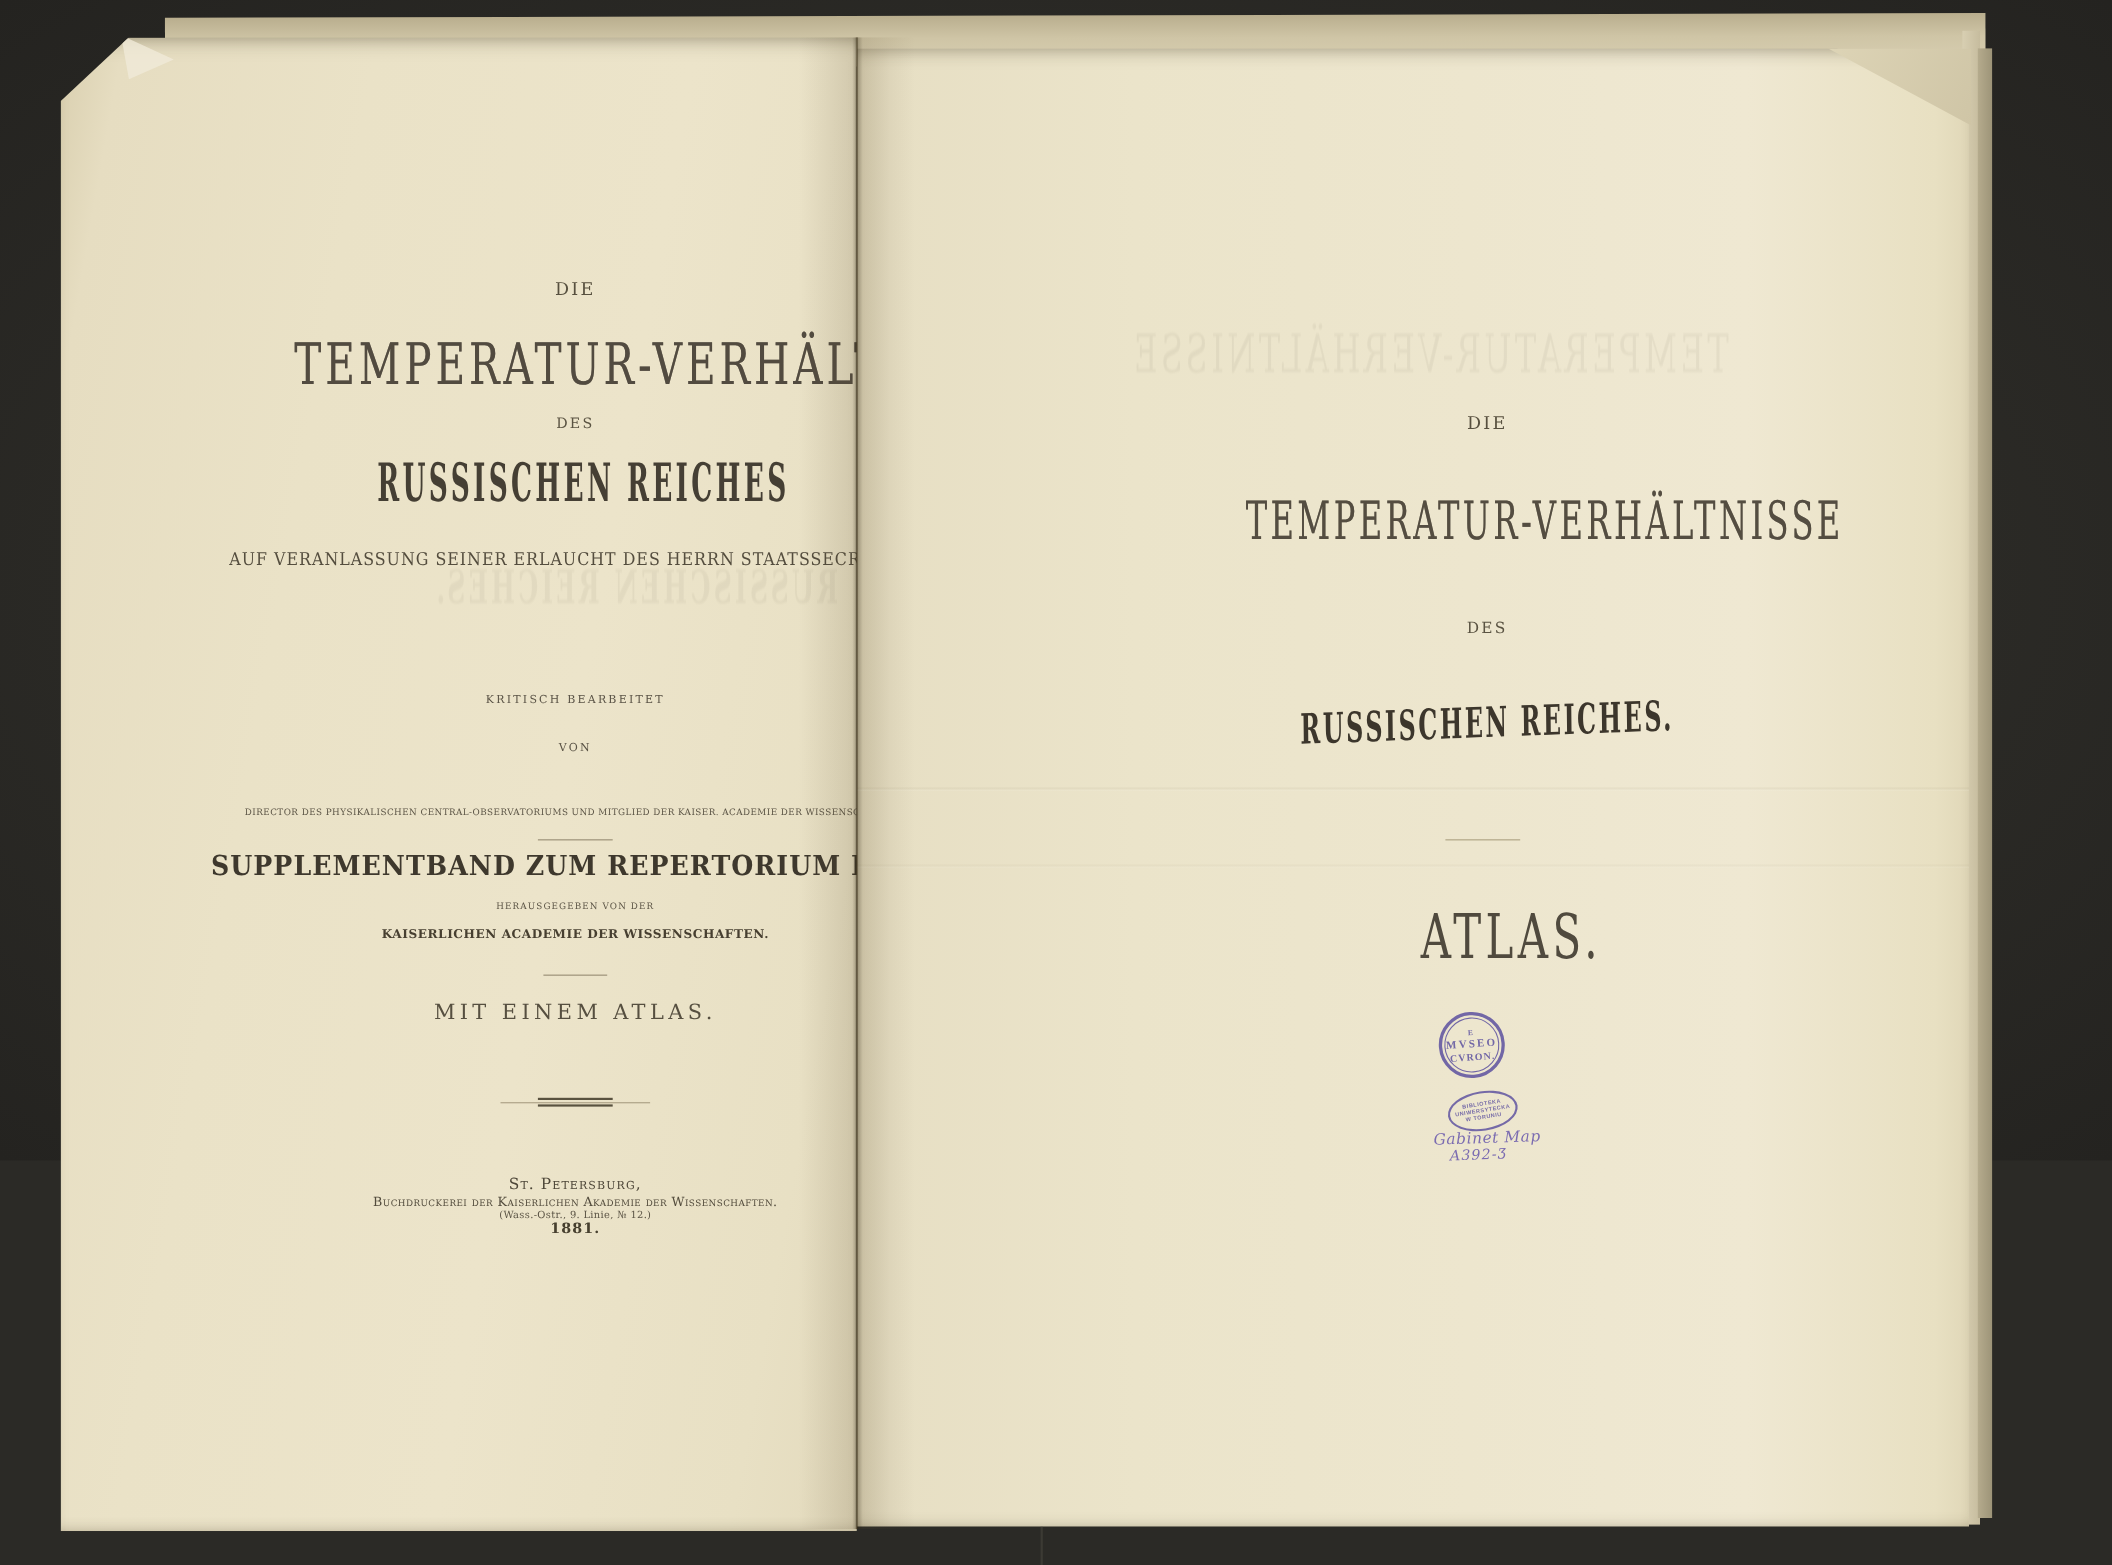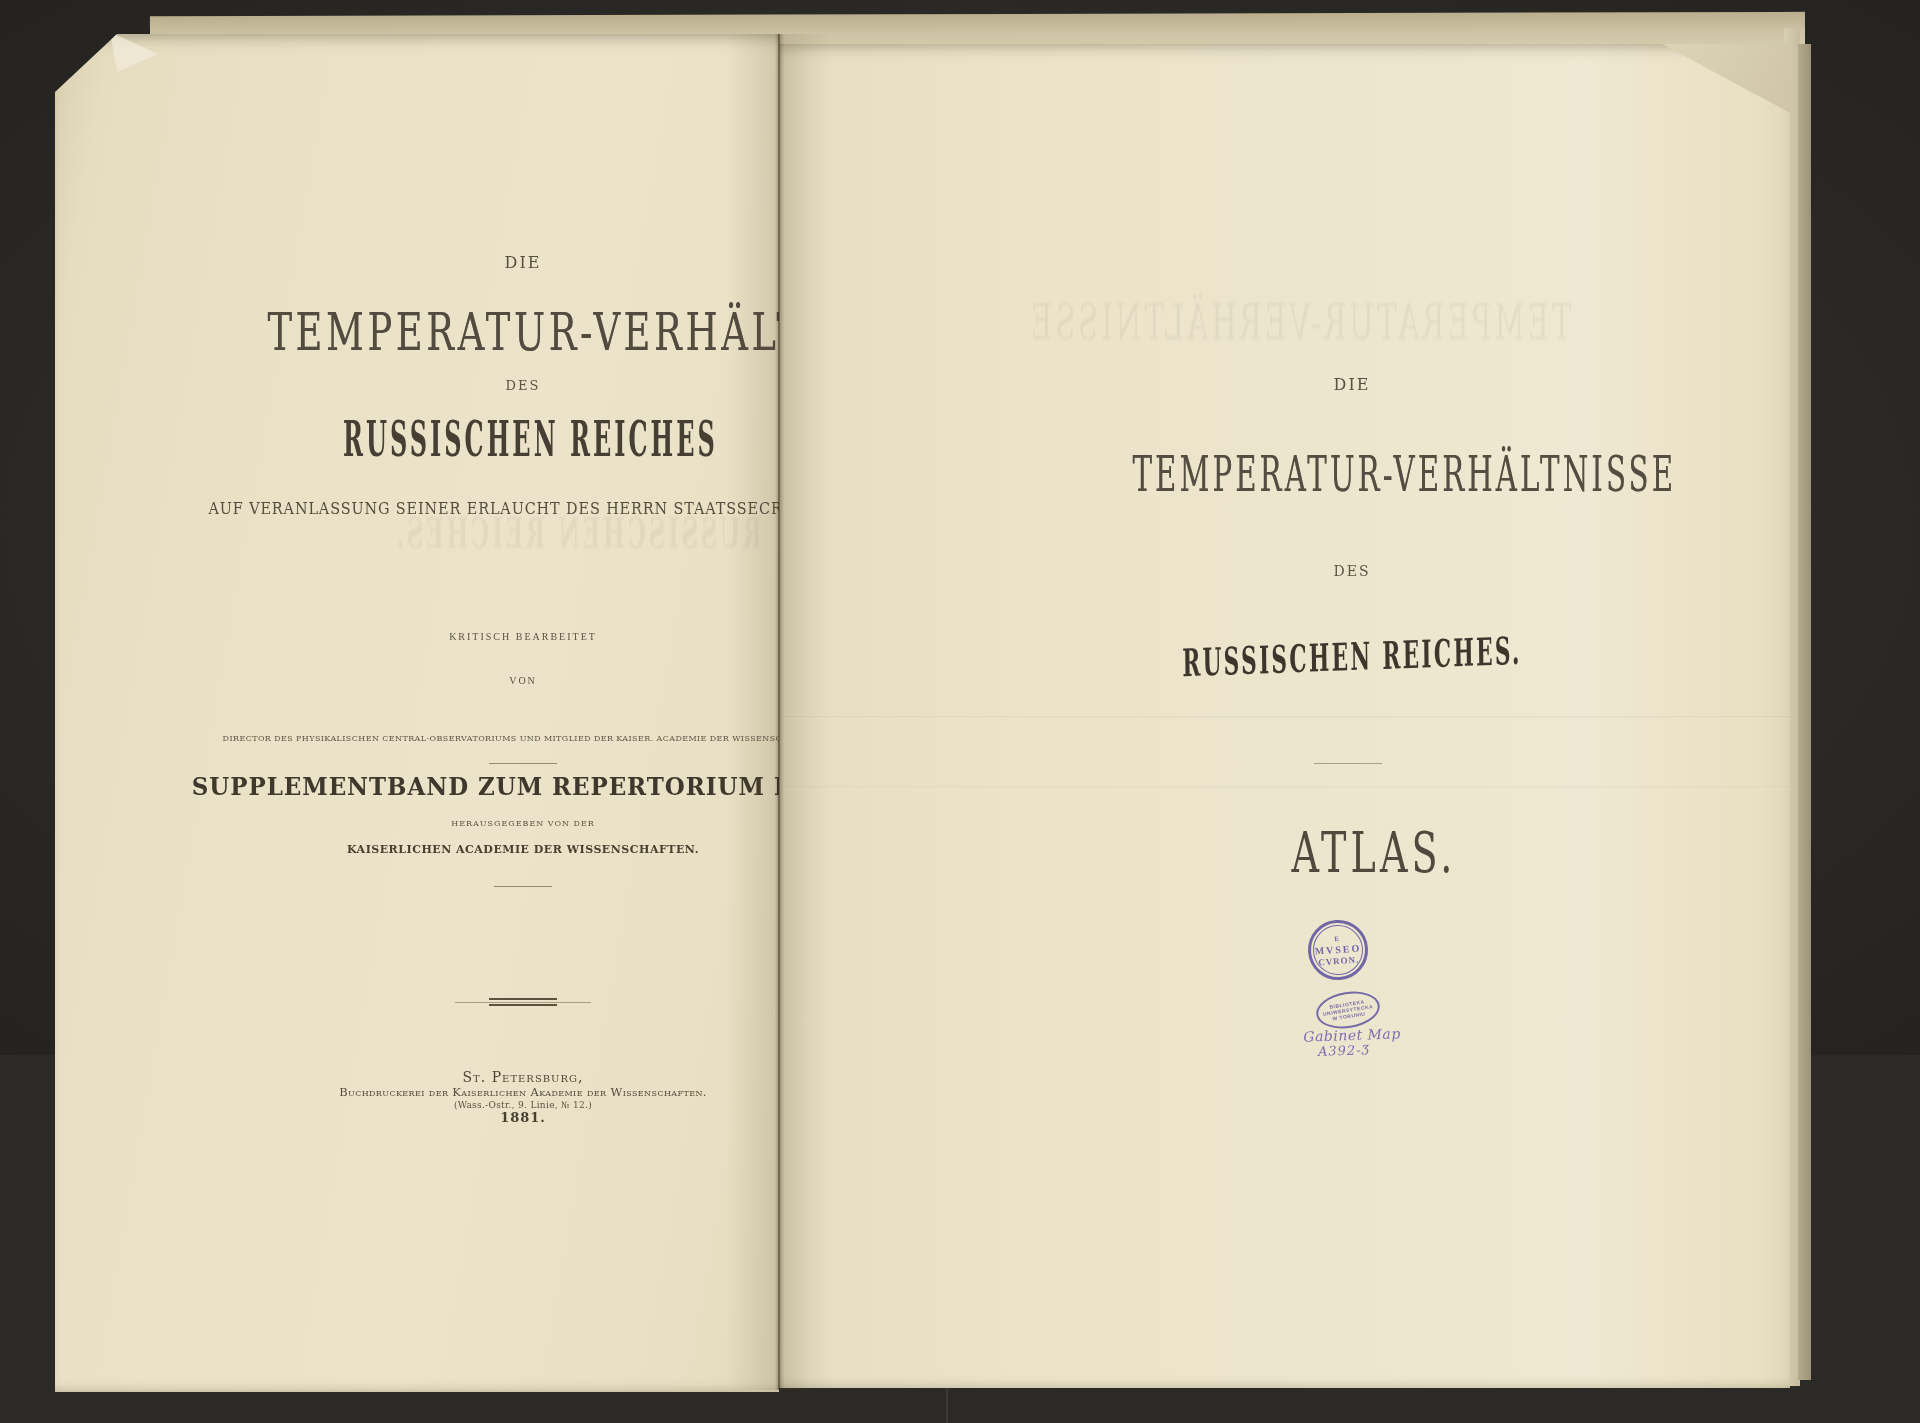--- a/index.html
+++ b/index.html
@@ -38,21 +38,21 @@
   .col-left{left:108px;top:0;}
   .col-right{left:213px;top:0;}
   .line{position:absolute;left:0;width:100%;text-align:center;line-height:1;color:var(--ink);white-space:nowrap;}
   .serif{font-family:"DejaVu Serif","Liberation Serif",serif;}
   .sans{font-family:"Liberation Sans","DejaVu Sans",sans-serif;}
   .engraved-lg{font-size:52px;letter-spacing:5px;transform:scaleX(.71);color:#524b40;text-shadow:0 0 .6px rgba(82,75,64,.55);}
   .engraved-rt{font-size:48px;letter-spacing:5px;transform:scaleX(.61);color:#544d41;text-shadow:0 0 .6px rgba(82,75,64,.5);}
   .fatface{font-size:48px;font-weight:700;letter-spacing:6px;transform:scaleX(.50);color:#453f34;}
   .slab{font-size:38px;font-weight:700;letter-spacing:4px;transform:scaleX(.57) rotate(-1.2deg);color:#3c362c;}
   .atlas{font-size:56px;letter-spacing:6px;transform:scaleX(.68);color:#504a3e;}
-  .tiny-caps{font-size:10px;letter-spacing:2px;color:#5a5346;font-family:Liberation Serif, serif;}
+  .tiny-caps{font-size:10px;letter-spacing:2px;color:#5a5346;}
   .rule{position:absolute;height:1px;background:#968b72;}
   .ghost{opacity:.055;filter:blur(1px);color:#4a4030;pointer-events:none;}
   .smallcaps{font-variant:small-caps;}
   
   .stamp-round{position:absolute;width:60px;height:60px;border:3px solid var(--stamp-purple);border-radius:50%;
     opacity:.82;transform:rotate(-4deg);color:var(--stamp-purple);}
   .stamp-round .inner{position:absolute;inset:2px;border:1px solid var(--stamp-purple);border-radius:50%;
     display:flex;flex-direction:column;align-items:center;justify-content:center;gap:1px;}
   .stamp-round .l1{font-size:7px;font-weight:700;letter-spacing:1px;}
   .stamp-round .l2{font-size:10px;font-weight:700;letter-spacing:2px;}
@@ -98,20 +98,21 @@
       <div class="rule" style="top:729px;left:326px;width:68px;"></div>
 
       <div class="line serif" style="top:740px;font-size:25px;font-weight:700;letter-spacing:1px;transform:scaleX(.92);color:#3e382d;">SUPPLEMENTBAND ZUM REPERTORIUM FÜR METEOROLOGIE</div>
 
       <div class="line serif" style="top:786px;font-size:8px;letter-spacing:1px;color:#5c5546;">HERAUSGEGEBEN VON DER</div>
 
       <div class="line serif" style="top:810px;font-size:11px;font-weight:700;letter-spacing:.5px;color:#473f30;">KAISERLICHEN ACADEMIE DER WISSENSCHAFTEN.</div>
 
       <div class="rule" style="top:852px;left:331px;width:58px;"></div>
 
+      <div class="line serif" style="top:877px;font-size:19px;letter-spacing:4px;color:#564f40;">MIT EINEM ATLAS.</div>
 
       <div class="abs" style="top:964px;left:292px;width:136px;height:10px;">
         <div class="abs" style="top:4px;left:0;width:136px;height:1px;background:#a89d82;"></div>
         <div class="abs" style="top:0;left:34px;width:68px;height:2px;background:#59523f;"></div>
         <div class="abs" style="top:6px;left:34px;width:68px;height:2px;background:#59523f;"></div>
       </div>
 
       <div class="line serif smallcaps" style="top:1036px;font-size:14px;letter-spacing:1px;color:#4d4638;">St. Petersburg,</div>
 
       <div class="line serif smallcaps" style="top:1053px;font-size:11.5px;letter-spacing:.4px;color:#524b3c;">Buchdruckerei der Kaiserlichen Akademie der Wissenschaften.</div>

